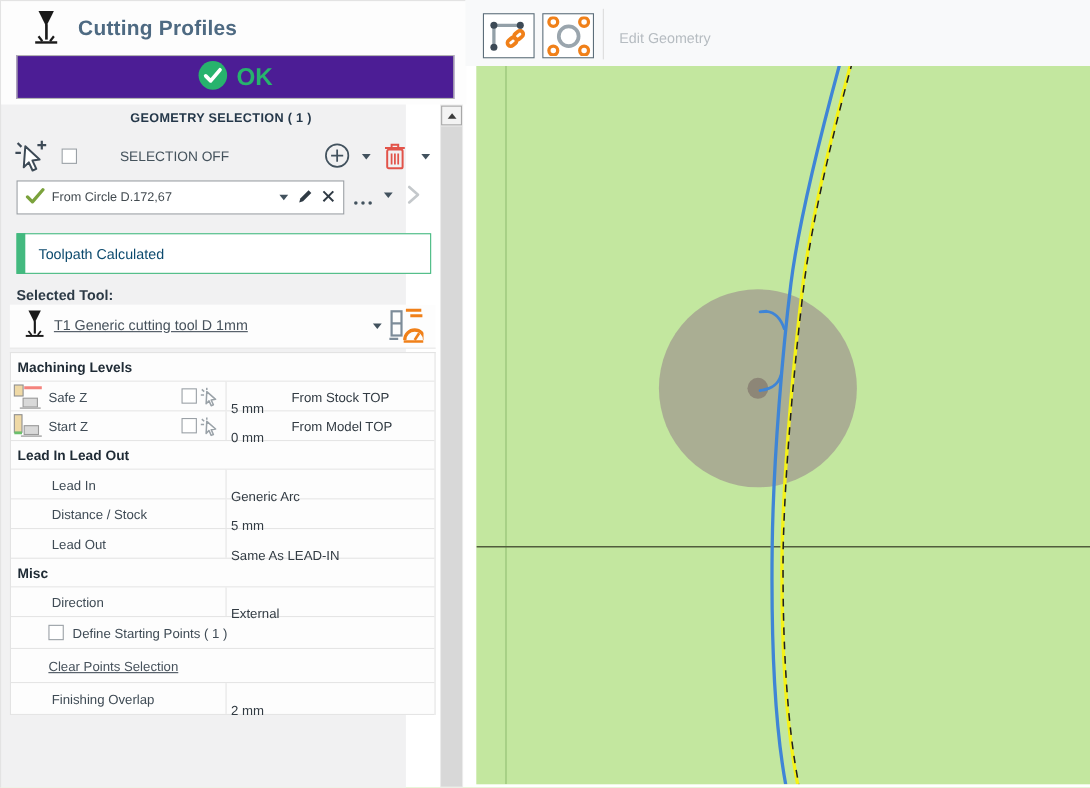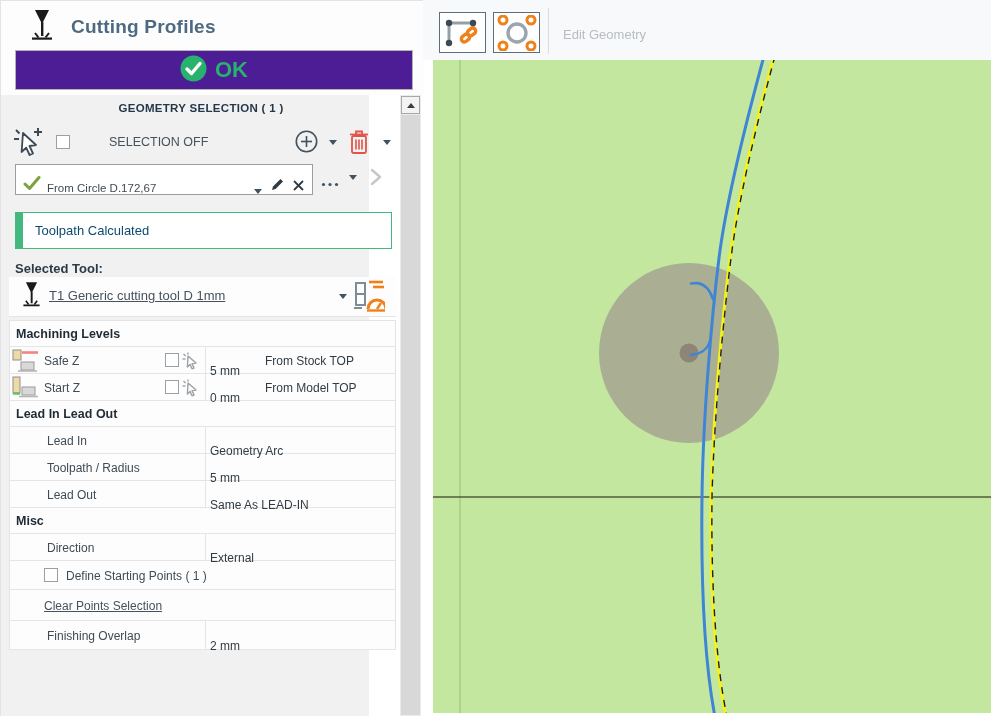--- a/index.html
+++ b/index.html
@@ -29,21 +29,21 @@
   .checkbox { width:14px; height:14px; background:#fff; border:1px solid #9aa0a6; display:inline-block; }
   #selection-off-label { left:75px; top:135px; font-size:12.5px; color:#44525c;margin-left:33px; }
   #add-geo-button { left:294px; top:130px; cursor:pointer;}
   #add-geo-caret { left:328px; top:140px; }
   #delete-geo-button { left:347px; top:129px; cursor:pointer;}
   #delete-geo-caret { left:382px; top:140px; }
   .caret-down { width:0; height:0; border-left:4.5px solid transparent; border-right:4.5px solid transparent; border-top:5px solid #42525e; display:inline-block;}
 
   
   #geo-dropdown { left:14px; top:164px; width:298px; height:31px; background:#fff; border:1px solid #999ea3;
-    display:flex; align-items:flex-end; cursor:pointer;}
+    display:flex; align-items:center; cursor:pointer;}
   #geo-check-icon { margin-left:7px; }
   #geo-value { margin-left:6px; font-size:11.5px; color:#424a50; flex:1; white-space:nowrap; overflow:hidden;}
   #geo-dd-caret { margin-right:9px; }
   #geo-edit-icon { margin-right:9px; cursor:pointer;}
   #geo-clear-icon { margin-right:8px; cursor:pointer;}
   #geo-more-button { left:320px; top:176px; cursor:pointer;}
   #geo-more-caret { left:348px; top:175px; }
   #geo-next-chevron { left:369px; top:168px; }
 
   
@@ -278,24 +278,24 @@
       <span class="t-ref">From Model TOP</span>
     </div>
 
     <div class="t-row t-head">
       <span class="hd">Lead In Lead Out</span>
     </div>
 
     <div class="t-row t-data">
       <span class="t-label">Lead In</span>
       <span class="t-div"></span>
-      <span class="t-value">Geometry Arc</span>
-    </div>
-    <div class="t-row t-data">
-      <span class="t-label">Toolpath / Radius</span>
+      <span class="t-value">Generic Arc</span>
+    </div>
+    <div class="t-row t-data">
+      <span class="t-label">Distance / Stock</span>
       <span class="t-div"></span>
       <span class="t-value">5 mm</span>
     </div>
     <div class="t-row t-data">
       <span class="t-label">Lead Out</span>
       <span class="t-div"></span>
       <span class="t-value">Same As LEAD-IN</span>
     </div>
 
     <div class="t-row t-head">

